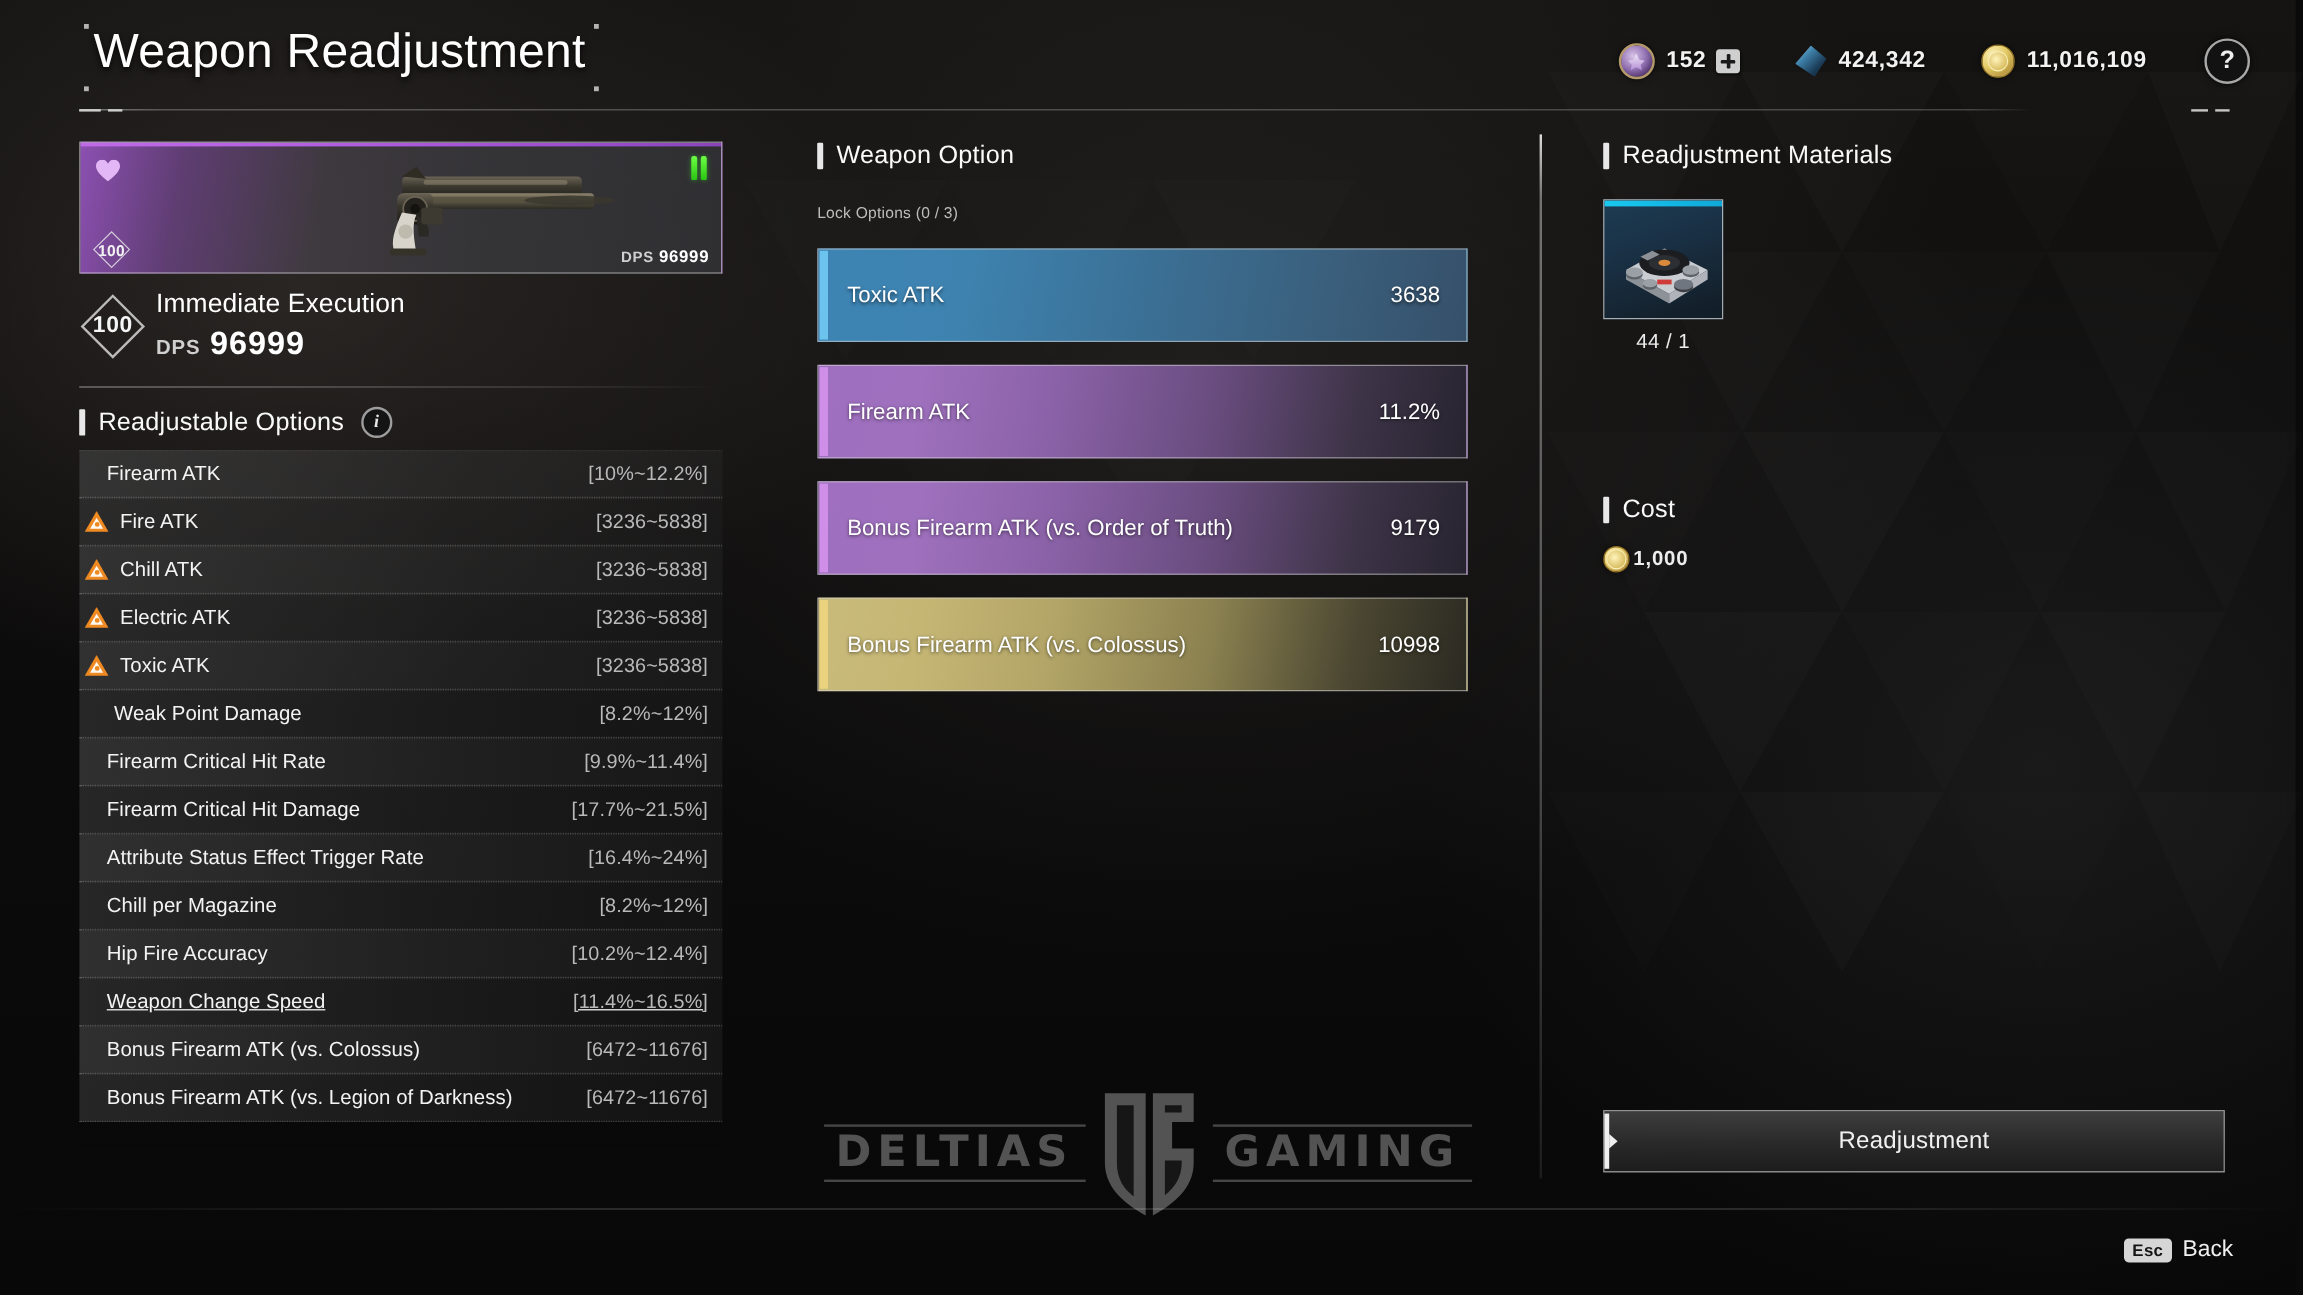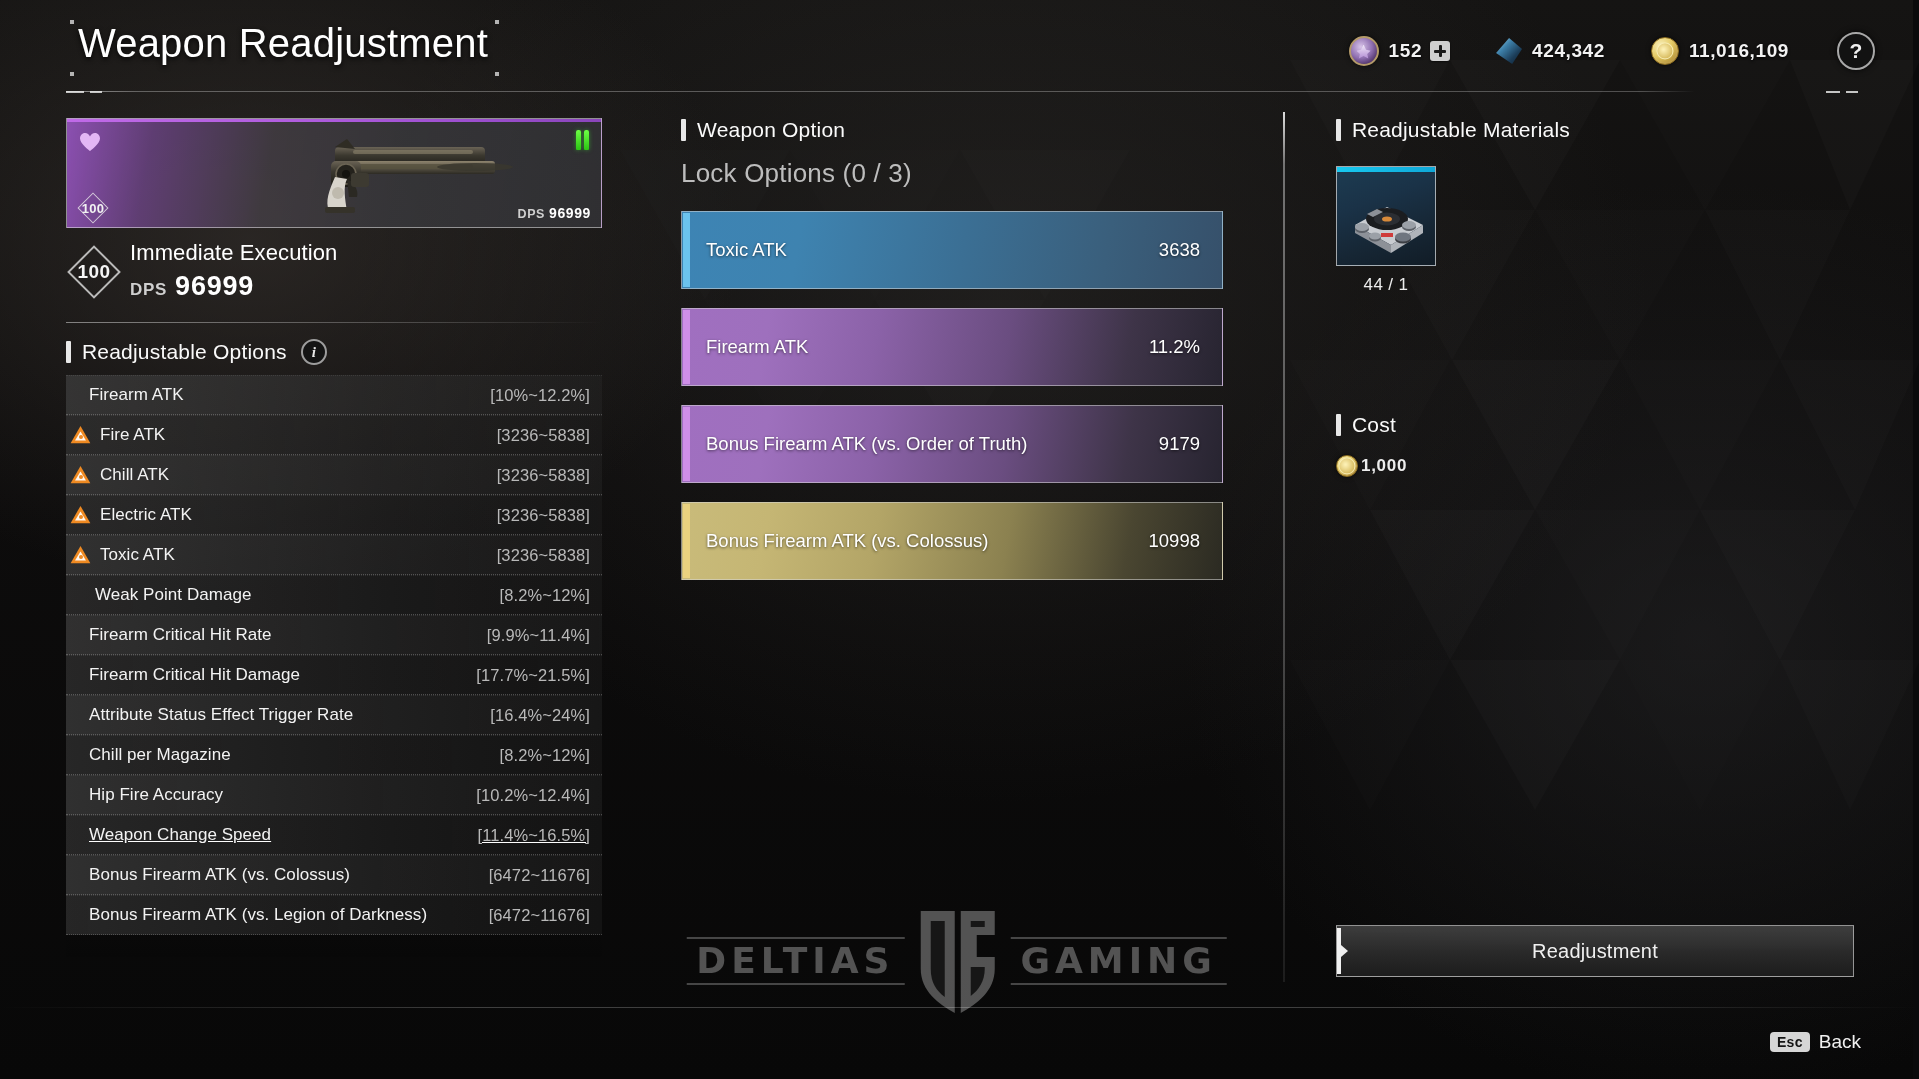--- a/index.html
+++ b/index.html
@@ -219,21 +219,21 @@
     background:#ef8a22; border-radius:50%;
   }
   .opts-fade {
     position:absolute; left:0; bottom:0; width:536px; height:24px;
     background:linear-gradient(180deg, rgba(10,10,10,0), rgba(8,8,8,.92));
     pointer-events:none;
   }
 
   
   .center-col { position:absolute; left:681px; top:118px; width:542px; }
-  .lock-options { margin-top:16px; font-size:26px; color:#bdbdbd; letter-spacing:.2px; }
+  .lock-options { margin-top:28px; font-size:13px; color:#bdbdbd; letter-spacing:.2px; }
   .opt-cards { margin-top:22px; display:flex; flex-direction:column; gap:19px; }
   .opt-card {
     position:relative; width:542px; min-height:78px;
     display:flex; align-items:center; justify-content:space-between;
     padding:0 22px 0 24px;
     border:1px solid rgba(215,215,215,.55);
     cursor:pointer;
   }
   .opt-card .accent {
     position:absolute; left:1px; top:1px; bottom:1px; width:7px;
@@ -606,21 +606,21 @@
           <span class="oc-val">10998</span>
         </div>
       </div>
   </div>
 
   <div class="vsep"></div>
 
   <div class="right-col">
     <div class="sec-head">
       <span class="sec-bar"></span>
-      <span class="sec-title">Readjustable Materials</span>
+      <span class="sec-title">Readjustment Materials</span>
     </div>
 
     <div class="mat-slot">
       <div class="topbar"></div>
       <svg viewBox="0 0 100 100" style="position:absolute;left:0;top:0;width:100px;height:100px;">
         <polygon points="18,58 50,40 86,58 54,78" fill="#c9ccd1"></polygon>
         <polygon points="18,58 54,78 54,86 18,66" fill="#8d9198"></polygon>
         <polygon points="86,58 54,78 54,86 86,66" fill="#b0b4ba"></polygon>
         <ellipse cx="50" cy="52" rx="21" ry="11" fill="#1b1d20"></ellipse>
         <ellipse cx="50" cy="52" rx="13" ry="6.5" fill="#2b2e33"></ellipse>

